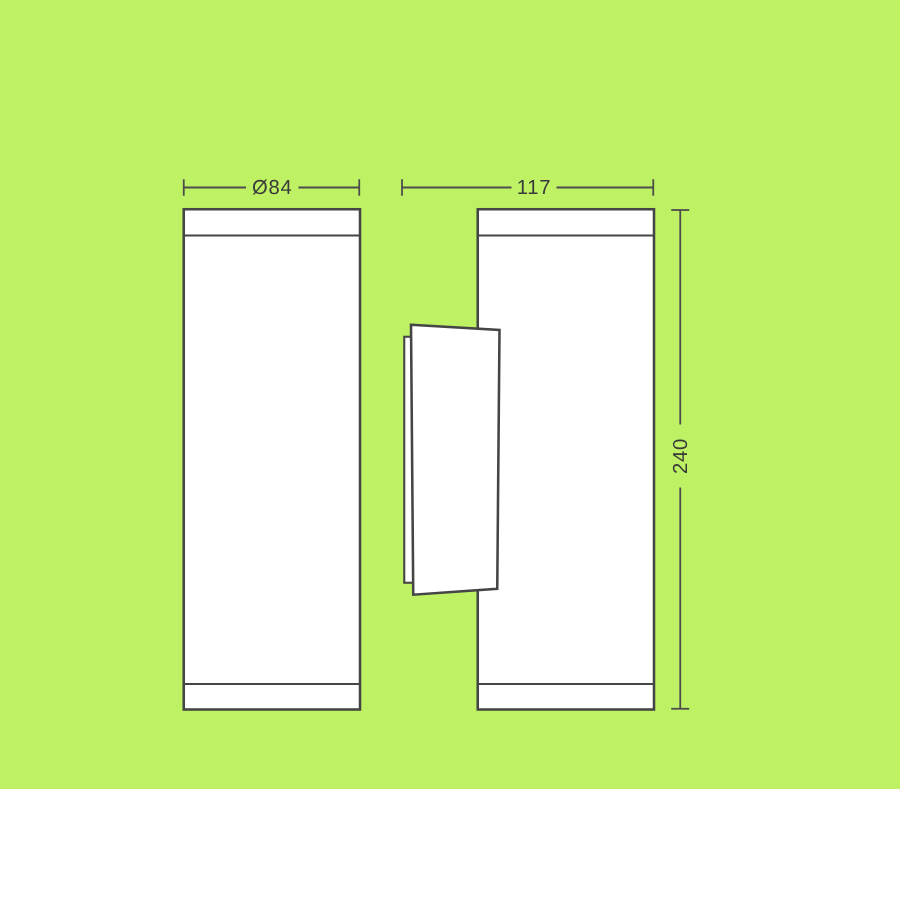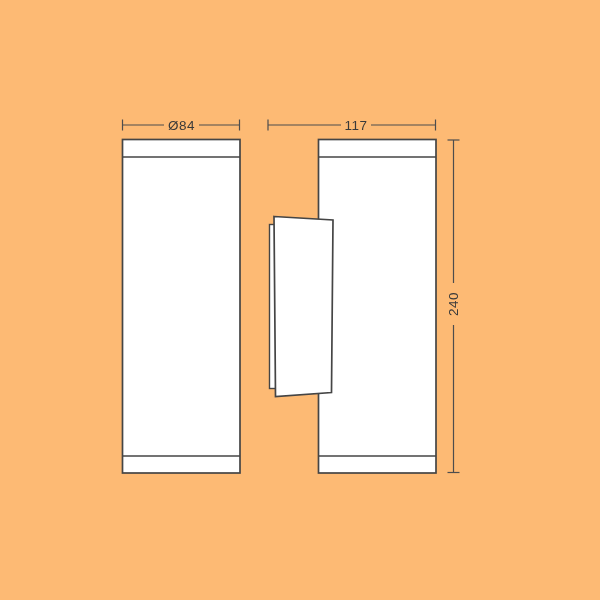--- a/index.html
+++ b/index.html
@@ -4,22 +4,22 @@
 <style>
   html, body {
     margin: 0;
     padding: 0;
     background: #ffffff;
     font-family: "Liberation Sans", "DejaVu Sans", sans-serif;
   }
   .canvas {
     position: relative;
     width: 600px;
-    height: 600px;
-    background: #fdba74;
+    height: 526px;
+    background: #bef264;
     overflow: hidden;
   }
   svg { display: block; }
   .dim-label {
     font-family: "Liberation Sans", "DejaVu Sans", sans-serif;
     font-size: 13.5px;
     letter-spacing: 0.5px;
   }
 </style>
 </head>

